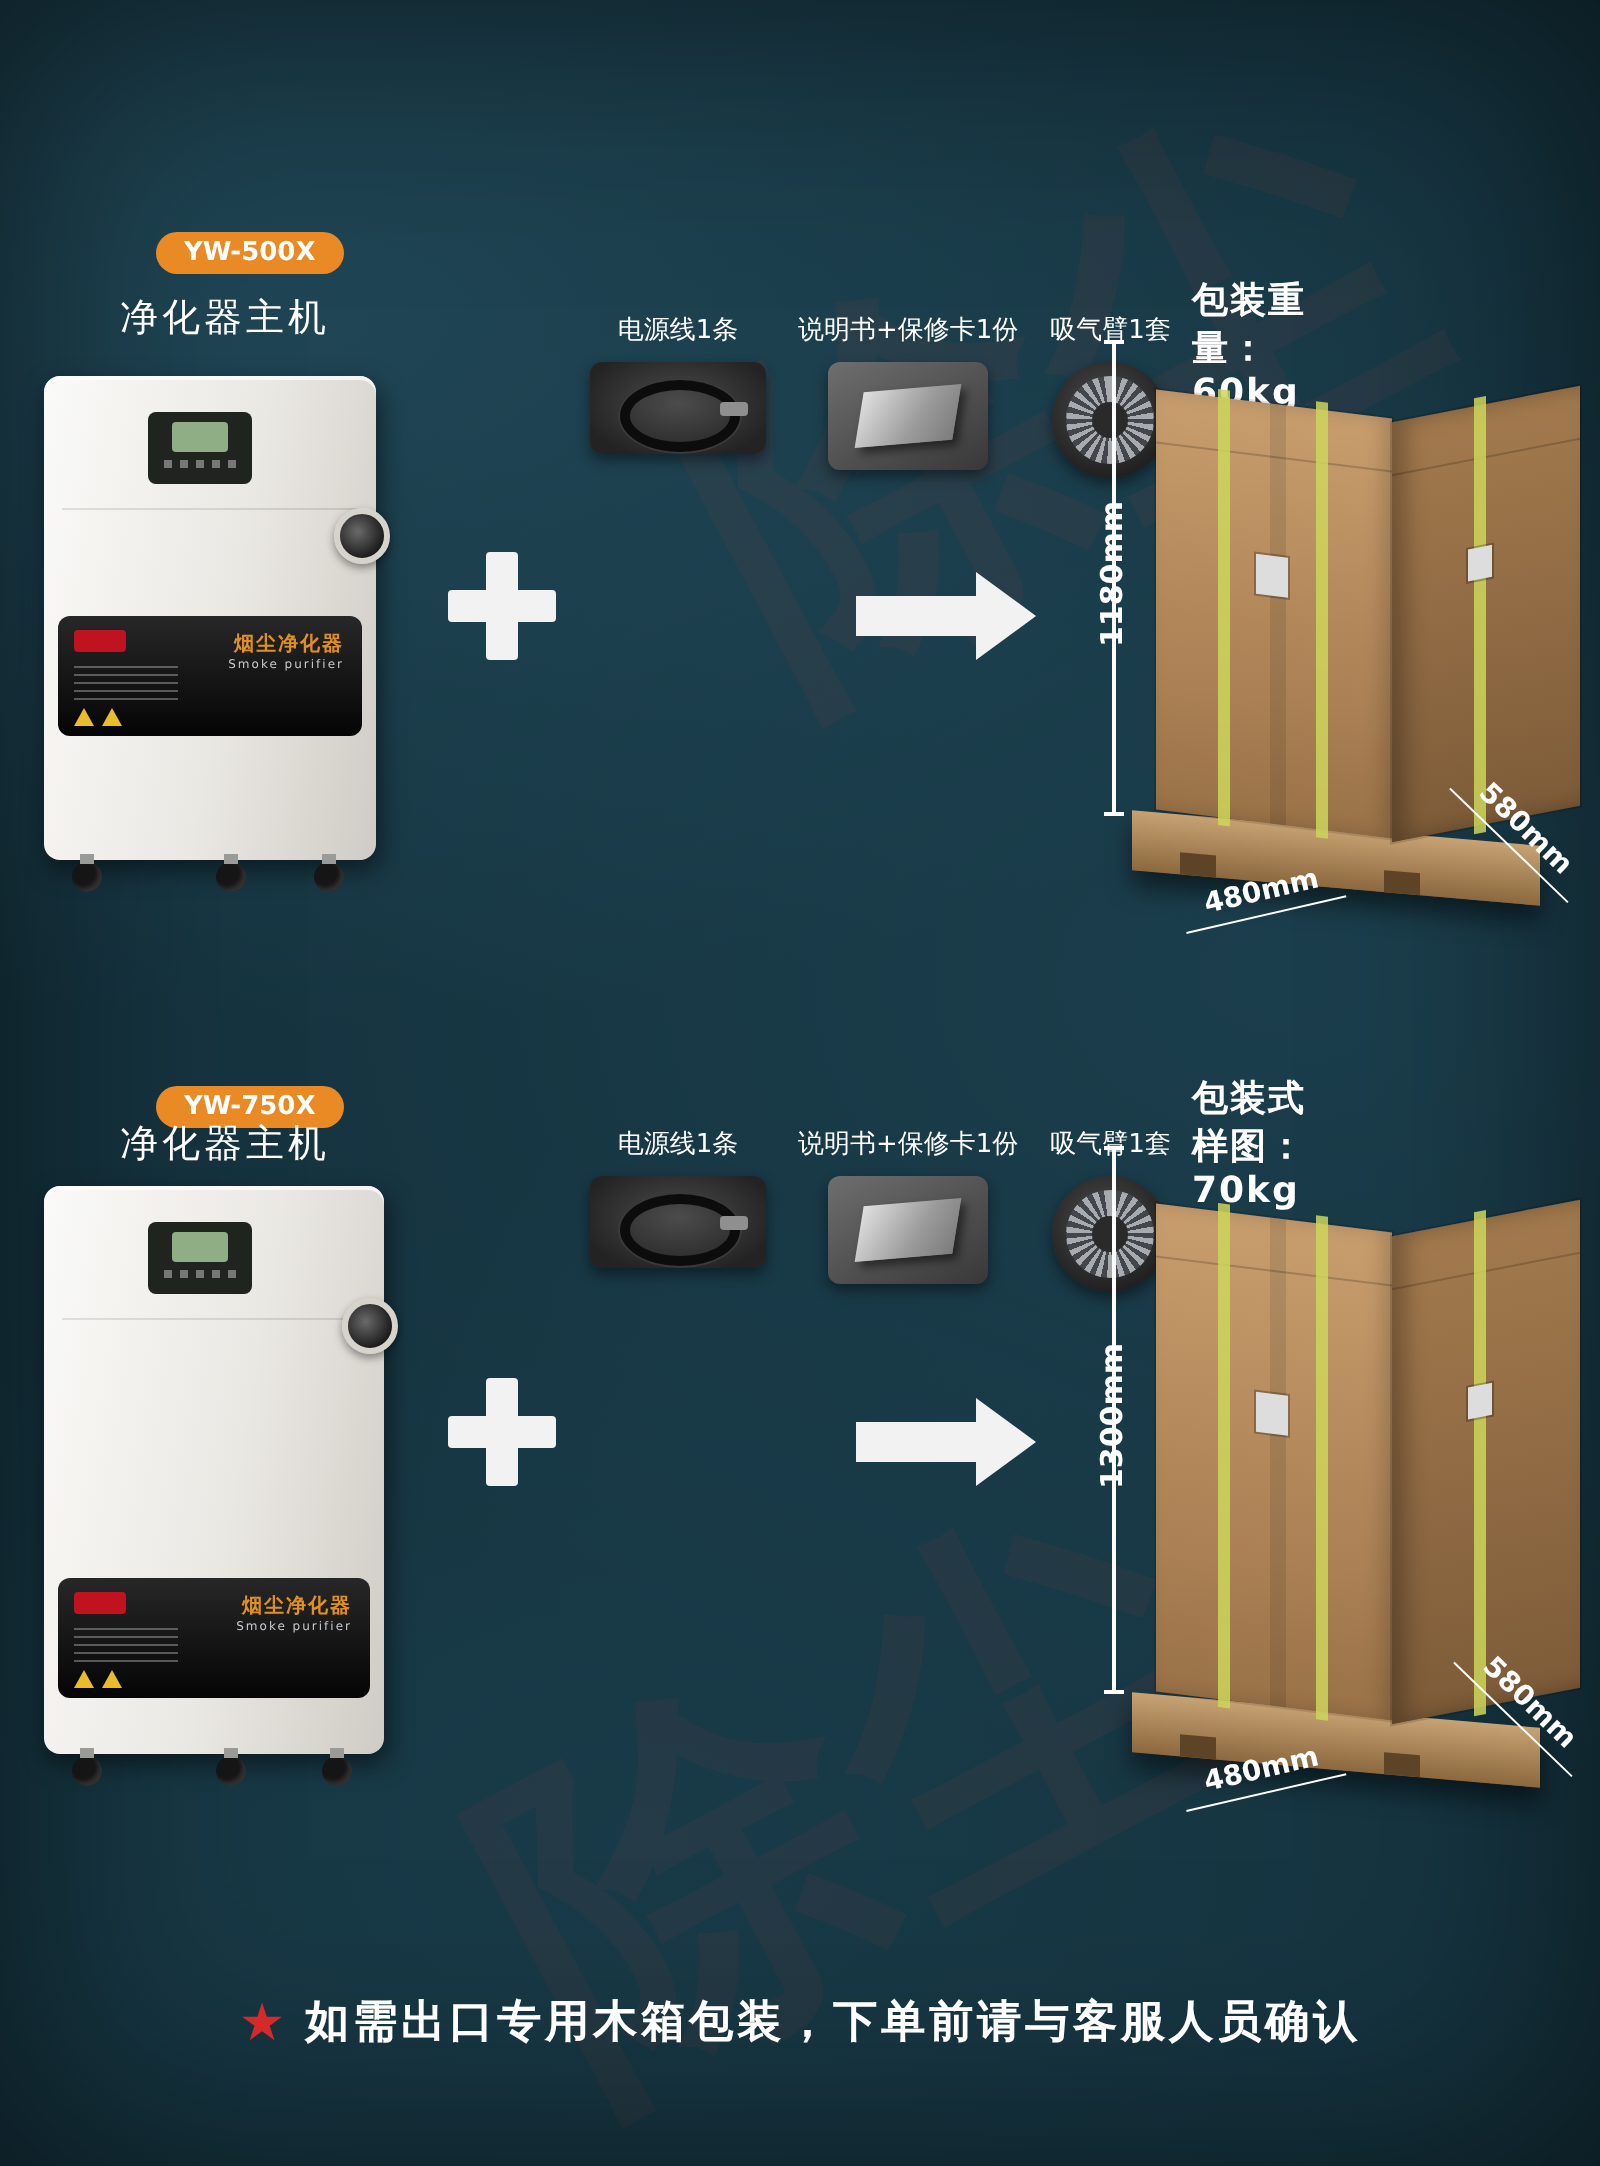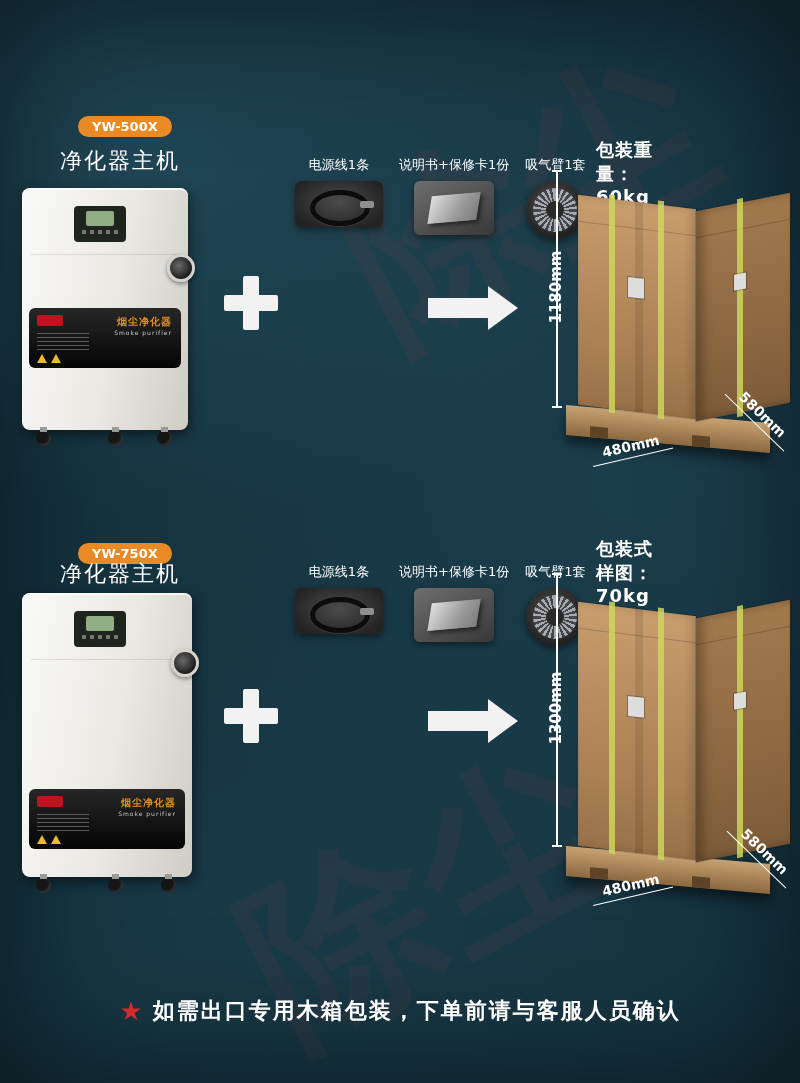--- a/index.html
+++ b/index.html
@@ -20,21 +20,21 @@
   .title{position:absolute;top:24px;left:0;width:100%;text-align:center;color:#efba8b;
     font-size:35px;font-weight:bold;letter-spacing:1px;z-index:2}
 
   .section{position:absolute;left:0;width:668px;z-index:2}
   .s1{top:108px;height:375px}
   .s2{top:515px;height:405px}
 
   .badge{position:absolute;left:78px;top:8px;background:#e98a24;color:#fff;font-size:13px;
     font-weight:bold;padding:3px 14px;border-radius:12px}
   .s2 .badge{top:28px}
-  .unit-label{position:absolute;left:60px;top:38px;color:#fff;font-size:22px;letter-spacing:2px}
+  .unit-label{position:absolute;left:60px;top:38px;color:#fff;font-size:19px;letter-spacing:2px}
   .s2 .unit-label{top:44px}
 
   
   .machine{position:absolute;left:22px;top:80px;width:166px;height:258px}
   .s2 .machine{top:78px;width:170px;height:300px}
   .m-body{position:absolute;left:0;right:0;top:0;bottom:16px;border-radius:8px;
     background:linear-gradient(100deg,#fafaf8 0%,#eae8e3 55%,#cfccc5 100%);
     box-shadow:2px 5px 12px rgba(0,0,0,.5), inset 0 2px 0 rgba(255,255,255,.7)}
   .m-seam{position:absolute;left:9px;right:9px;top:66px;border-top:1px solid rgba(0,0,0,.10)}
   .m-screen{position:absolute;left:52px;top:18px;width:52px;height:36px;background:#20241f;border-radius:4px}

